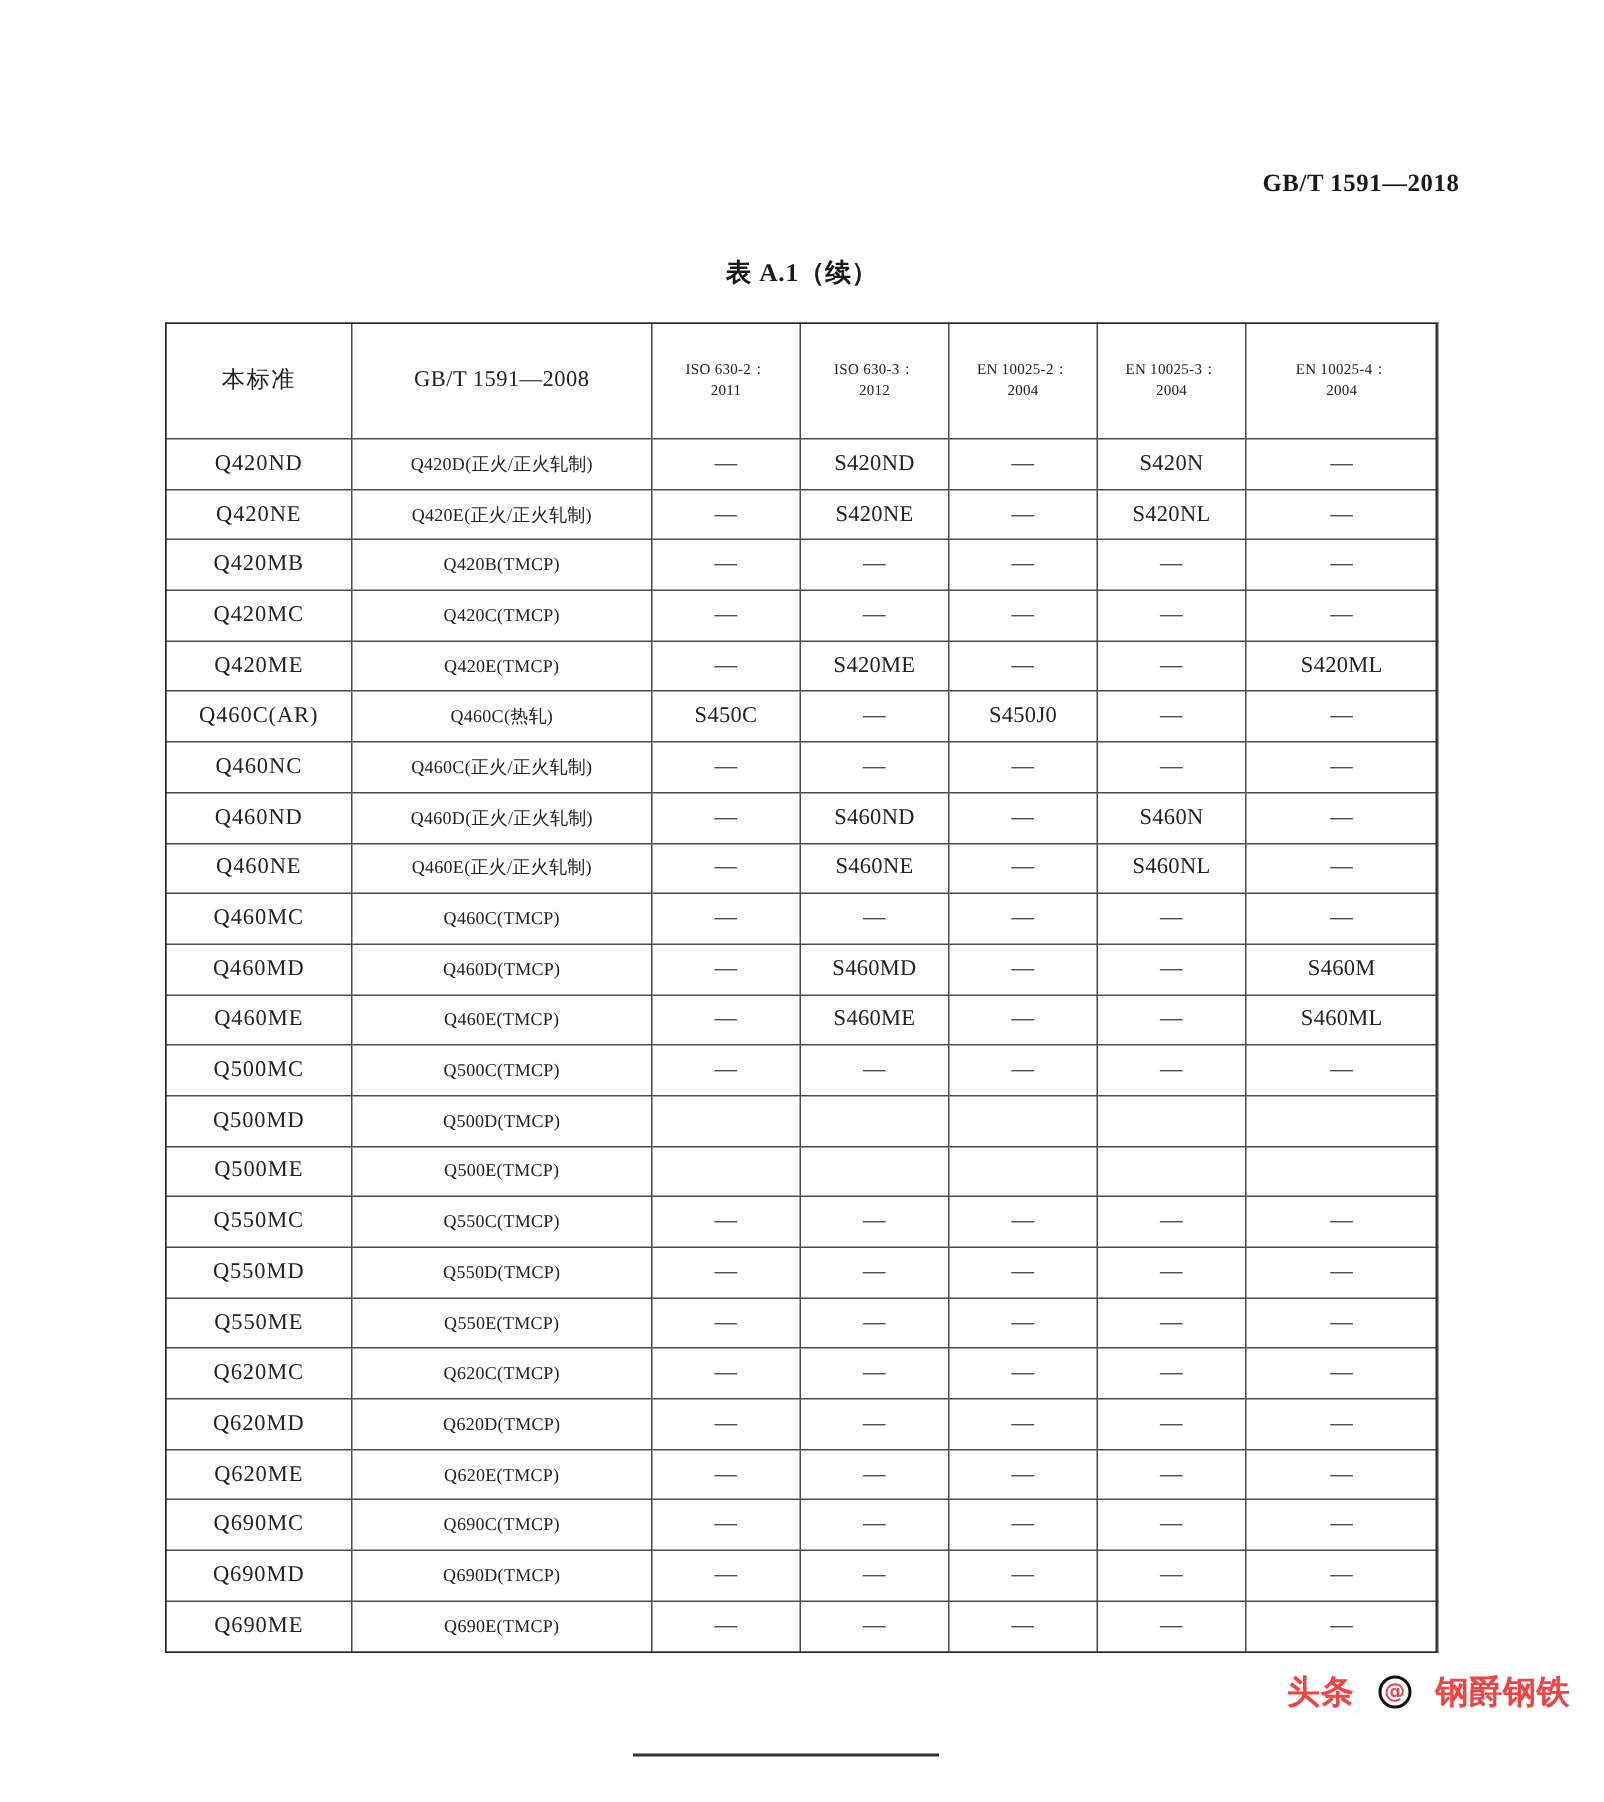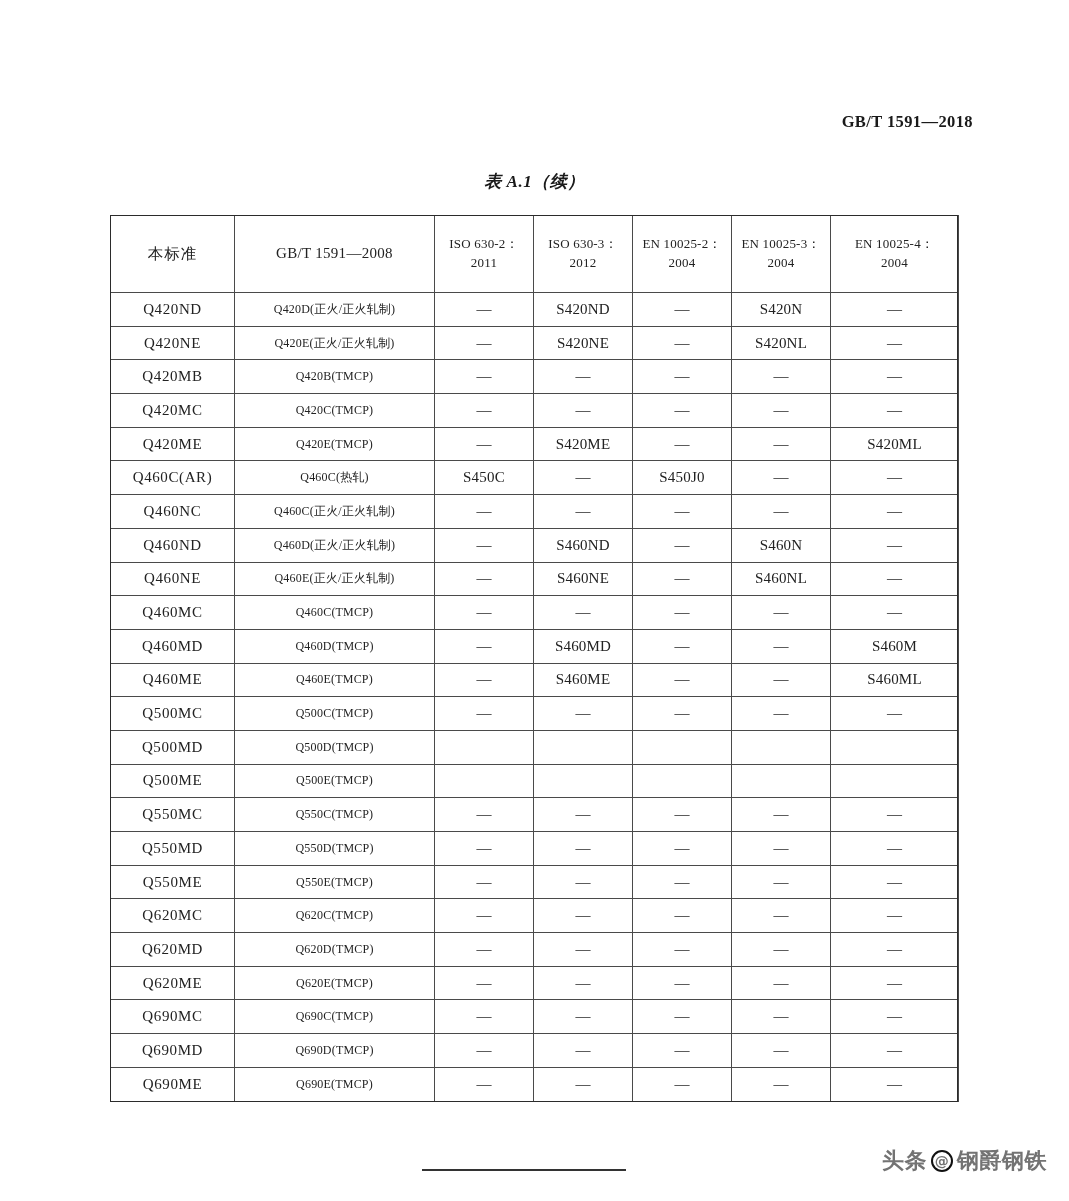--- a/index.html
+++ b/index.html
@@ -39,21 +39,20 @@
   
   .table-caption {
     position: absolute;
     top: 170px;
     left: 0;
     width: 1069px;
     text-align: center;
     font-size: 17px;
     font-weight: bold;
     letter-spacing: 0.5px;
-    font-style: italic;
   }
 
   
   .table-wrap {
     position: absolute;
     top: 215px;
     left: 110px;
     width: 848px;
   }
 
@@ -77,21 +76,21 @@
     border: 1px solid #4a4a4a;
     text-align: center;
     vertical-align: middle;
     padding: 0;
     font-weight: normal;
     color: #222;
   }
 
   table.spec-table thead th {
     height: 76px;
-    font-size: 13px;
+    font-size: 10px;
     line-height: 1.45;
     letter-spacing: 0.2px;
   }
   table.spec-table thead th.th-zh {
     font-size: 15.5px;
     letter-spacing: 1px;
   }
   table.spec-table thead th.th-wide {
     font-size: 15px;
     letter-spacing: 0.3px;
@@ -131,28 +130,28 @@
     left: 422px;
     top: 1169px;
     width: 204px;
     height: 2px;
     background: #333;
   }
 
   .watermark {
     position: absolute;
     right: 22px;
-    top: 1146px;
+    top: 1113px;
     display: flex;
     align-items: center;
-    gap: 4px;
+    gap: 16px;
     font-family: "DejaVu Sans", "Liberation Sans", sans-serif;
     font-weight: bold;
     font-size: 22px;
-    color: #737373;
+    color: #ef4444;
     letter-spacing: 0.5px;
   }
   .watermark .wm-at {
     display: inline-flex;
     align-items: center;
     justify-content: center;
     width: 22px;
     height: 22px;
     border: 2px solid #111;
     border-radius: 50%;

